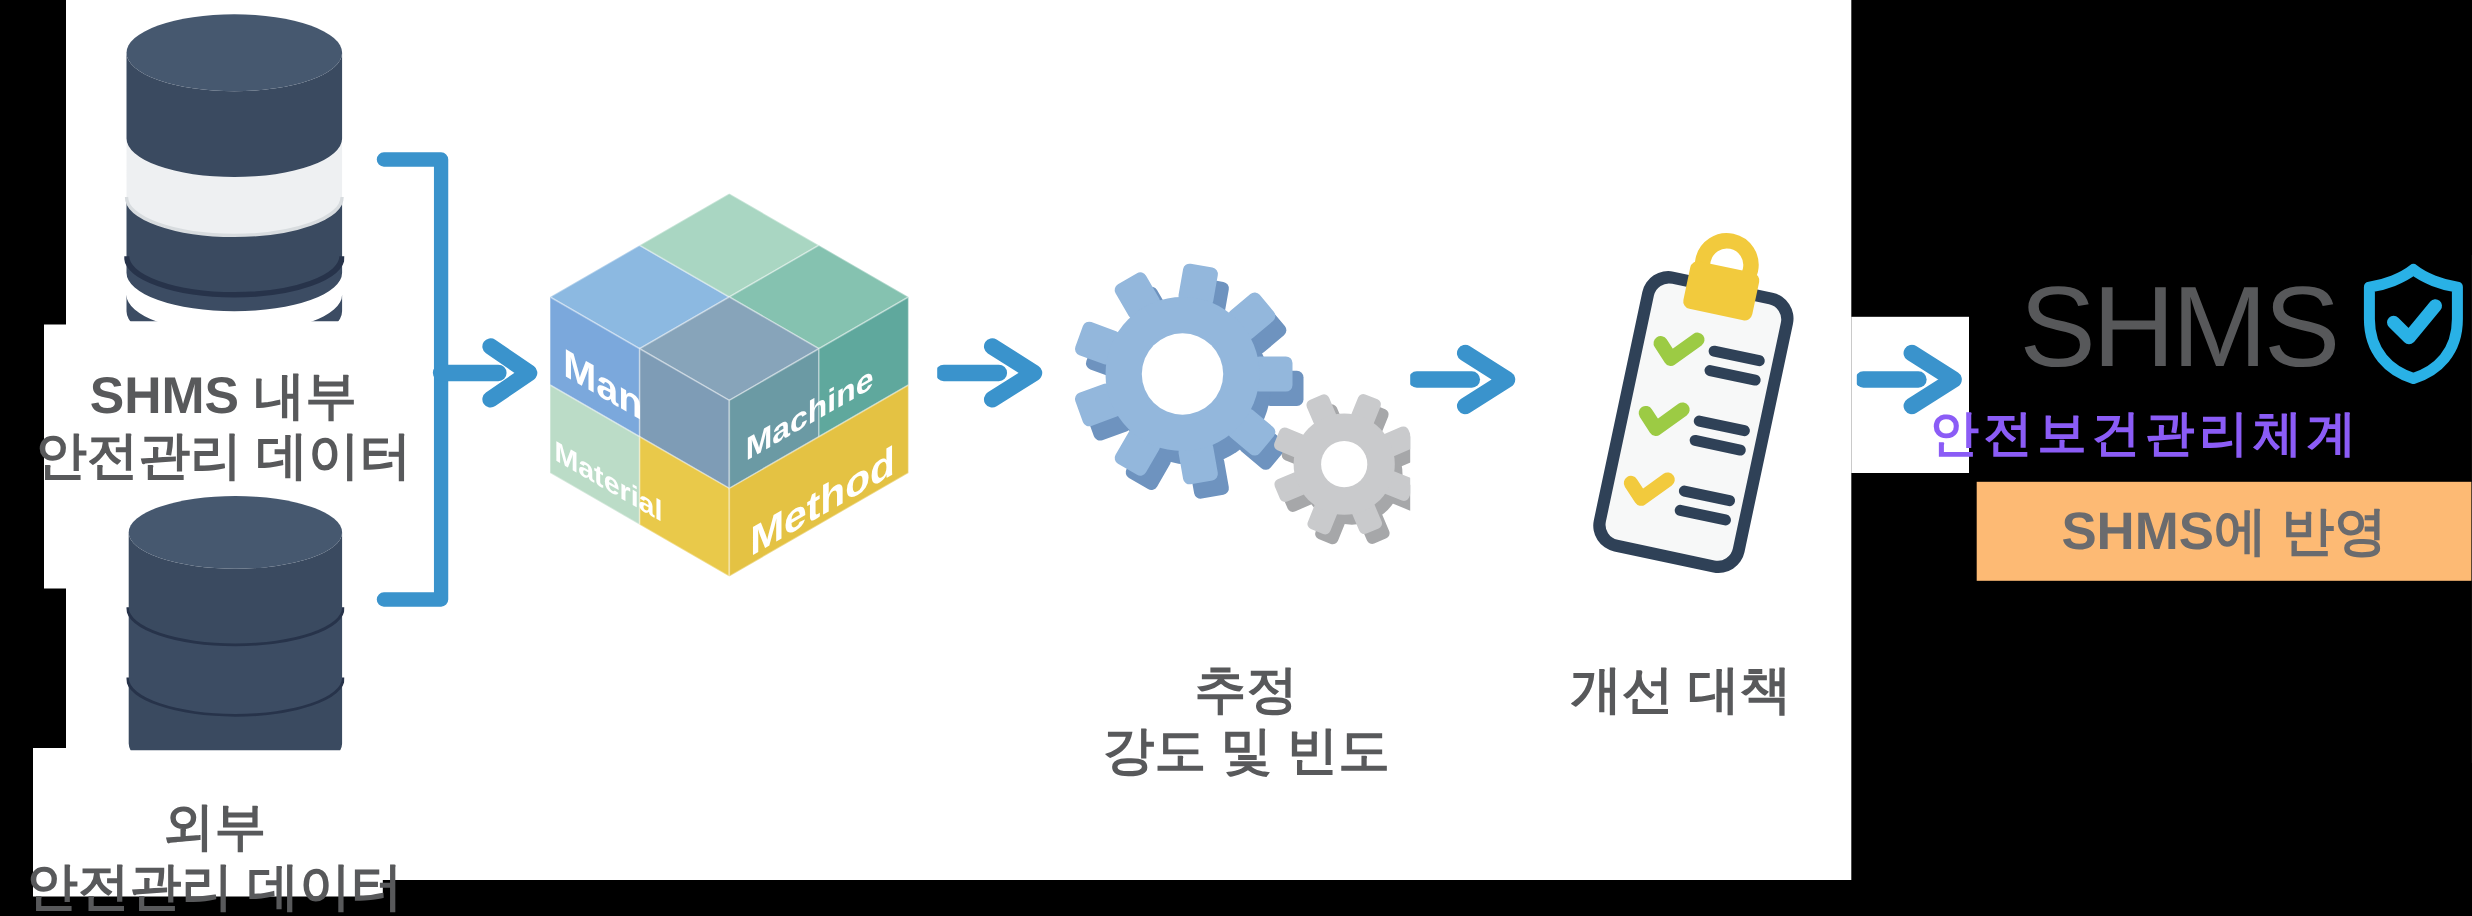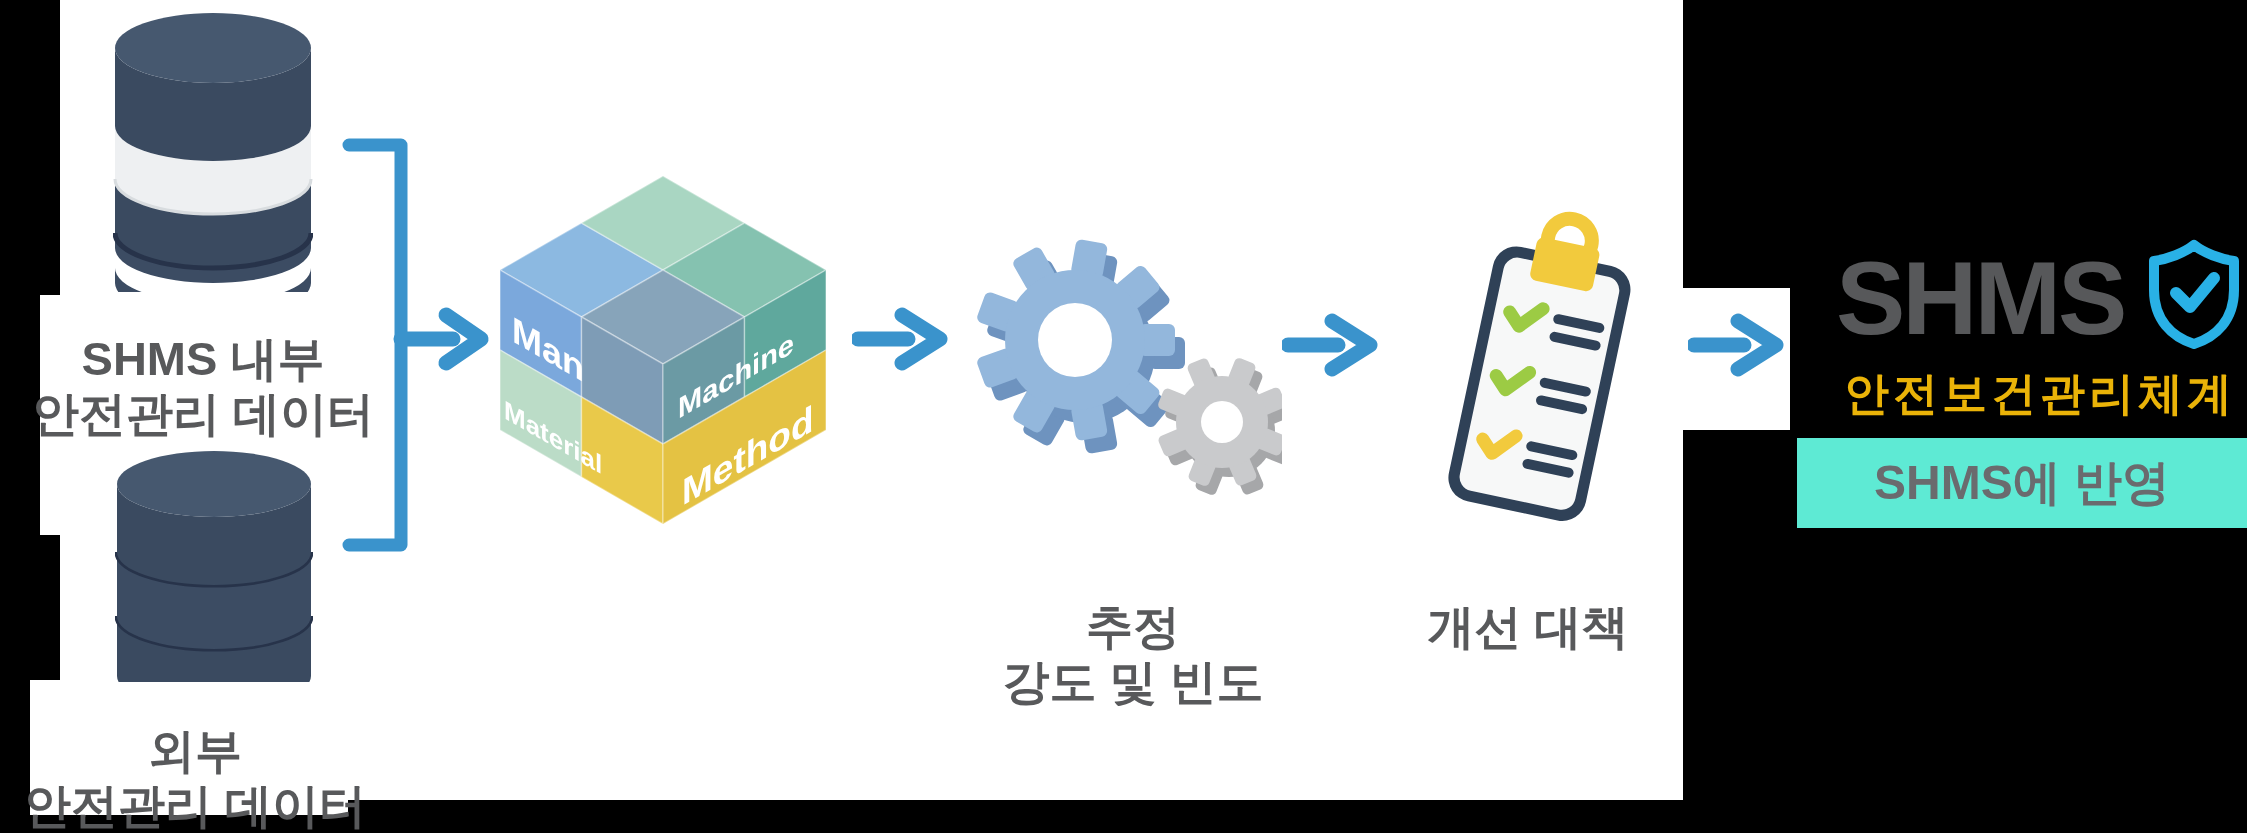--- a/index.html
+++ b/index.html
@@ -3,25 +3,25 @@
 <meta charset="utf-8">
 <style>
   html,body{margin:0;padding:0;background:#000;}
   .canvas{position:relative;width:2247px;height:833px;background:#000;overflow:hidden;
           font-family:"Liberation Sans",sans-serif;}
   .abs{position:absolute;}
   .panel{position:absolute;background:#fff;}
   .flow-label{position:absolute;width:400px;text-align:center;color:#58595b;
               font-weight:700;font-size:47px;line-height:1.16;margin-top:42px;}
   .flow-label span{display:block;}
-  .logo-title{position:absolute;left:1836px;top:246px;color:#57585a;font-weight:700;
+  .logo-title{position:absolute;left:1836px;top:246px;color:#57585a;font-weight:400;
               font-size:104px;line-height:1;letter-spacing:-3px;}
-  .logo-subtitle{position:absolute;left:1838px;top:364px;width:404px;text-align:center;
-                 color:#eab308;font-weight:700;font-size:45px;letter-spacing:4px;white-space:nowrap;}
-  .caption-strip{position:absolute;left:1797px;top:438px;width:450px;height:90px;background:#5eead4;
+  .logo-subtitle{position:absolute;left:1748px;top:364px;width:404px;text-align:center;
+                 color:#8b5cf6;font-weight:700;font-size:45px;letter-spacing:4px;white-space:nowrap;}
+  .caption-strip{position:absolute;left:1797px;top:438px;width:450px;height:90px;background:#fdba74;
                  display:flex;align-items:center;justify-content:center;}
   .caption-text{color:#6a6b6e;font-weight:700;font-size:48px;letter-spacing:0px;}
 </style>
 </head>
 <body>
 
 <div class="canvas">
 
   <div class="panel" style="left:60px;top:0;width:1623px;height:800px;"></div>
   <div class="panel" style="left:40px;top:295px;width:30px;height:240px;"></div>

